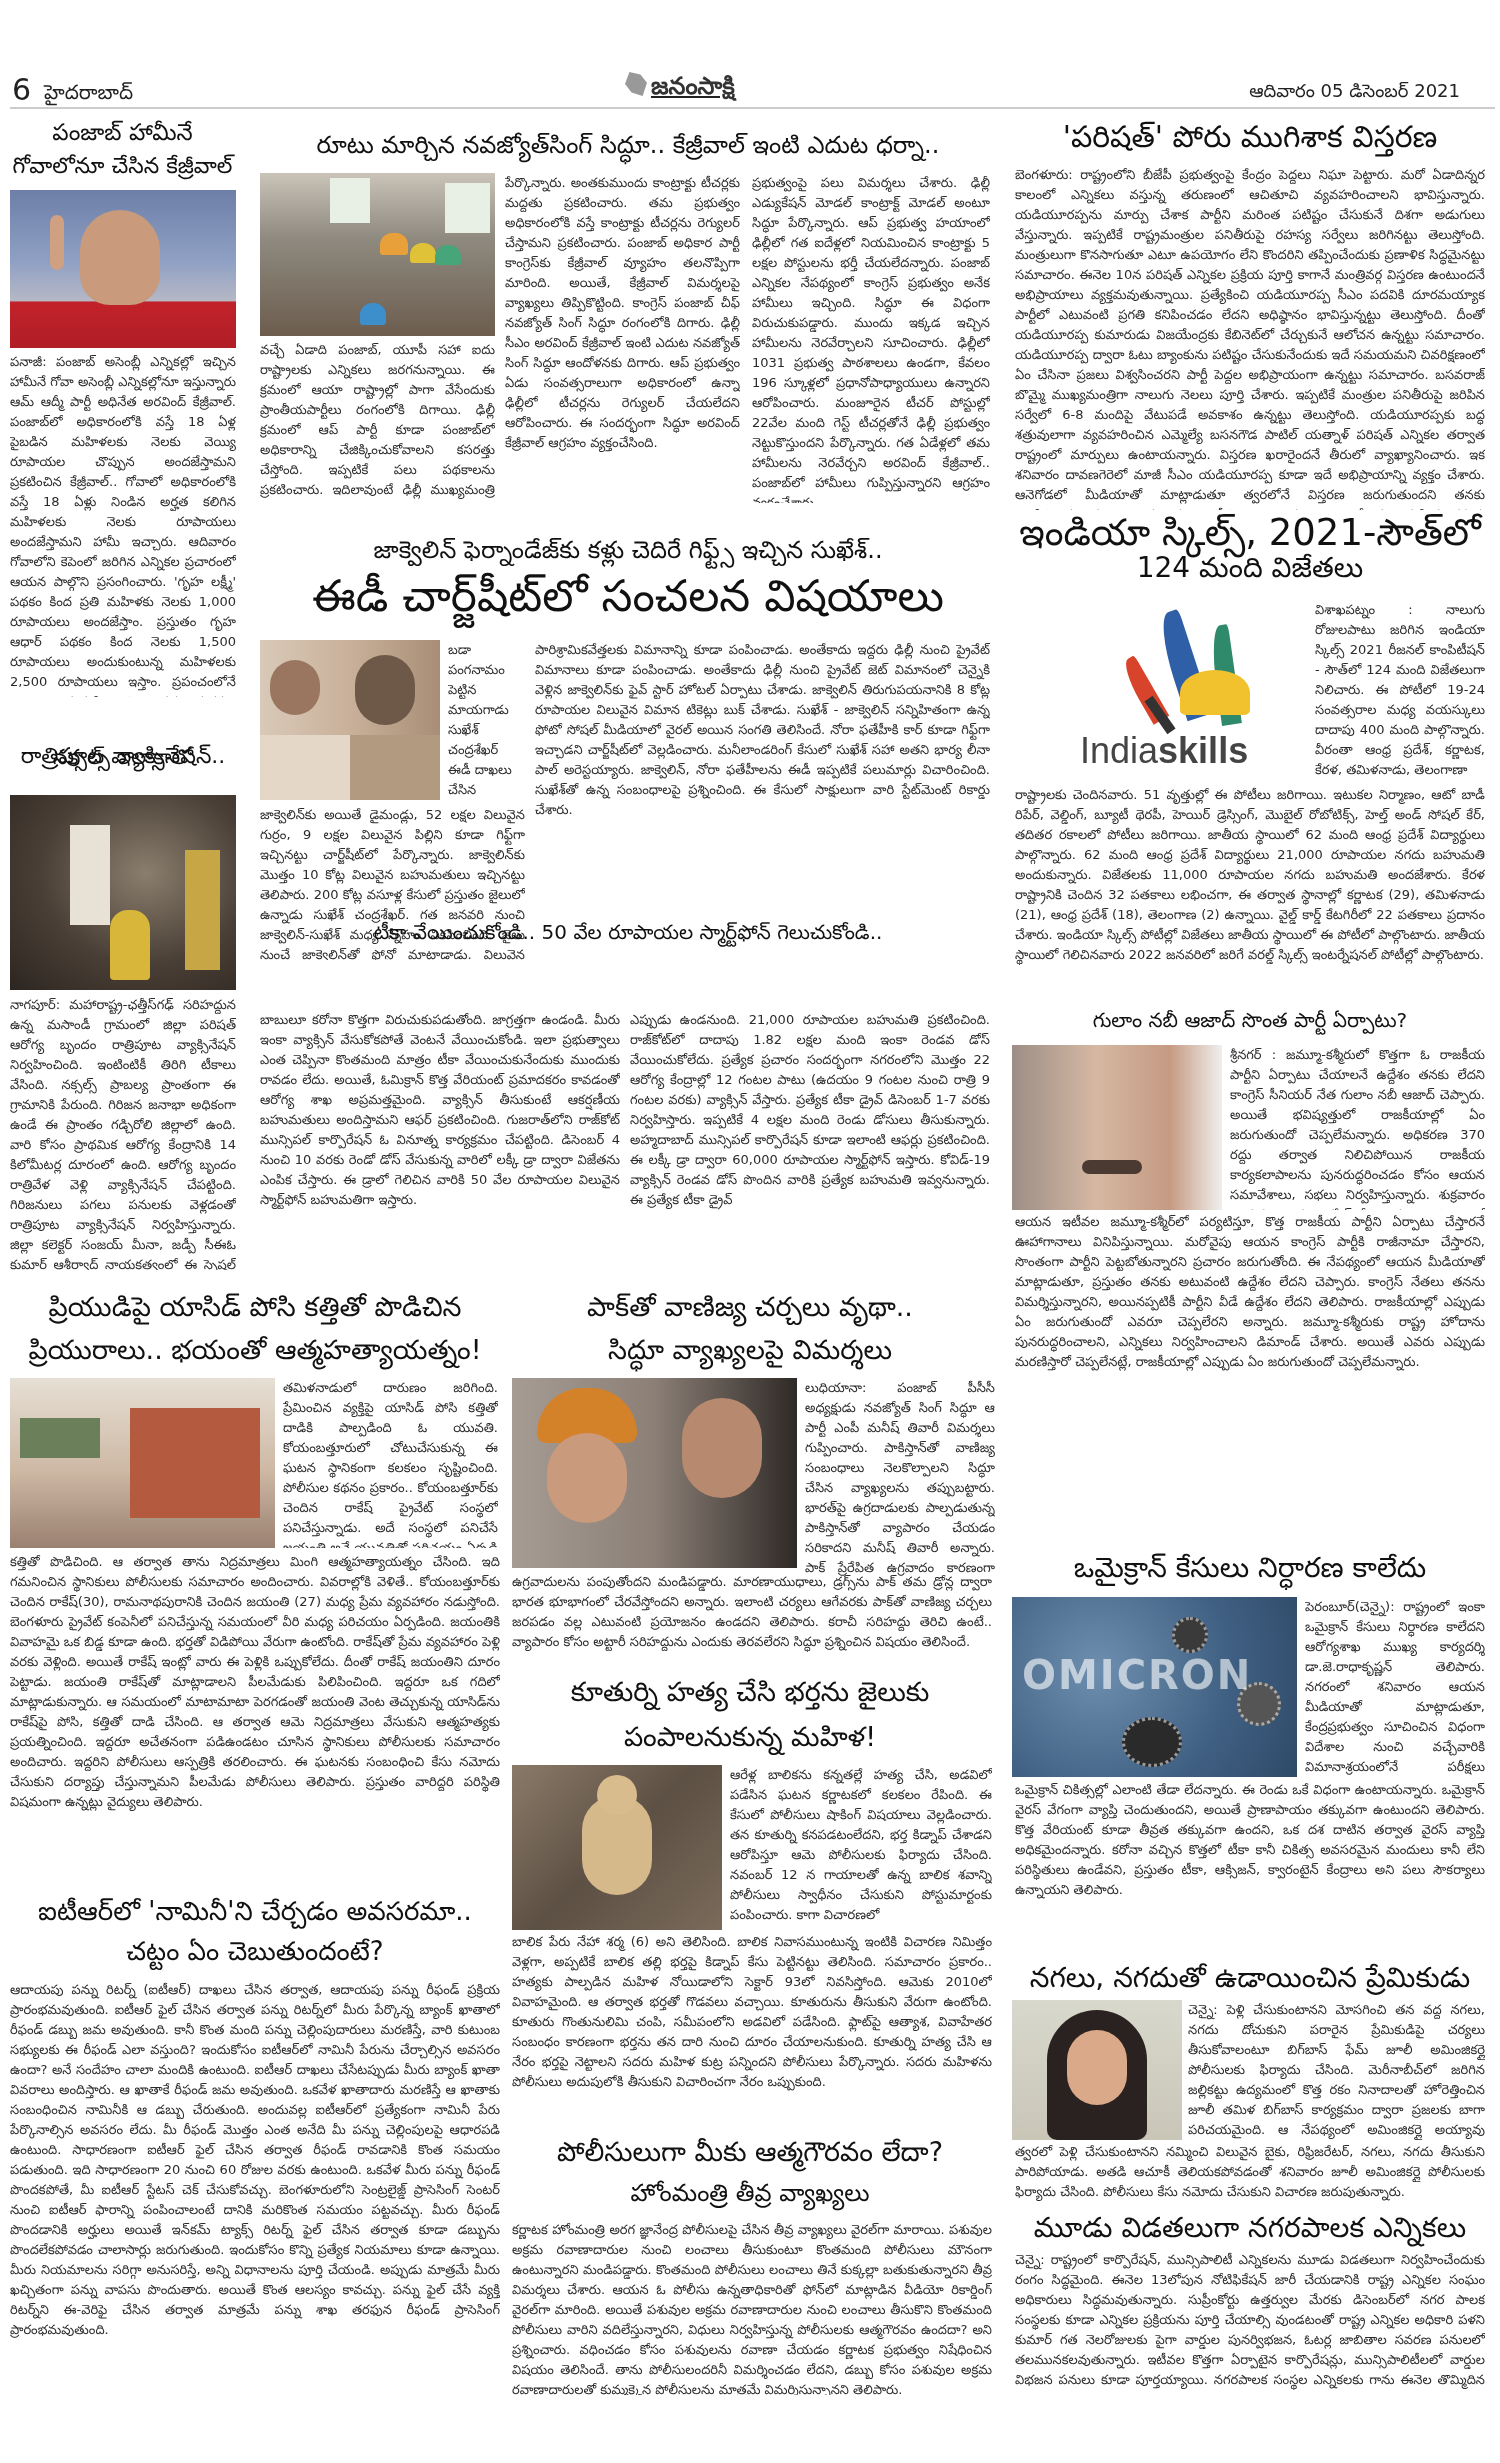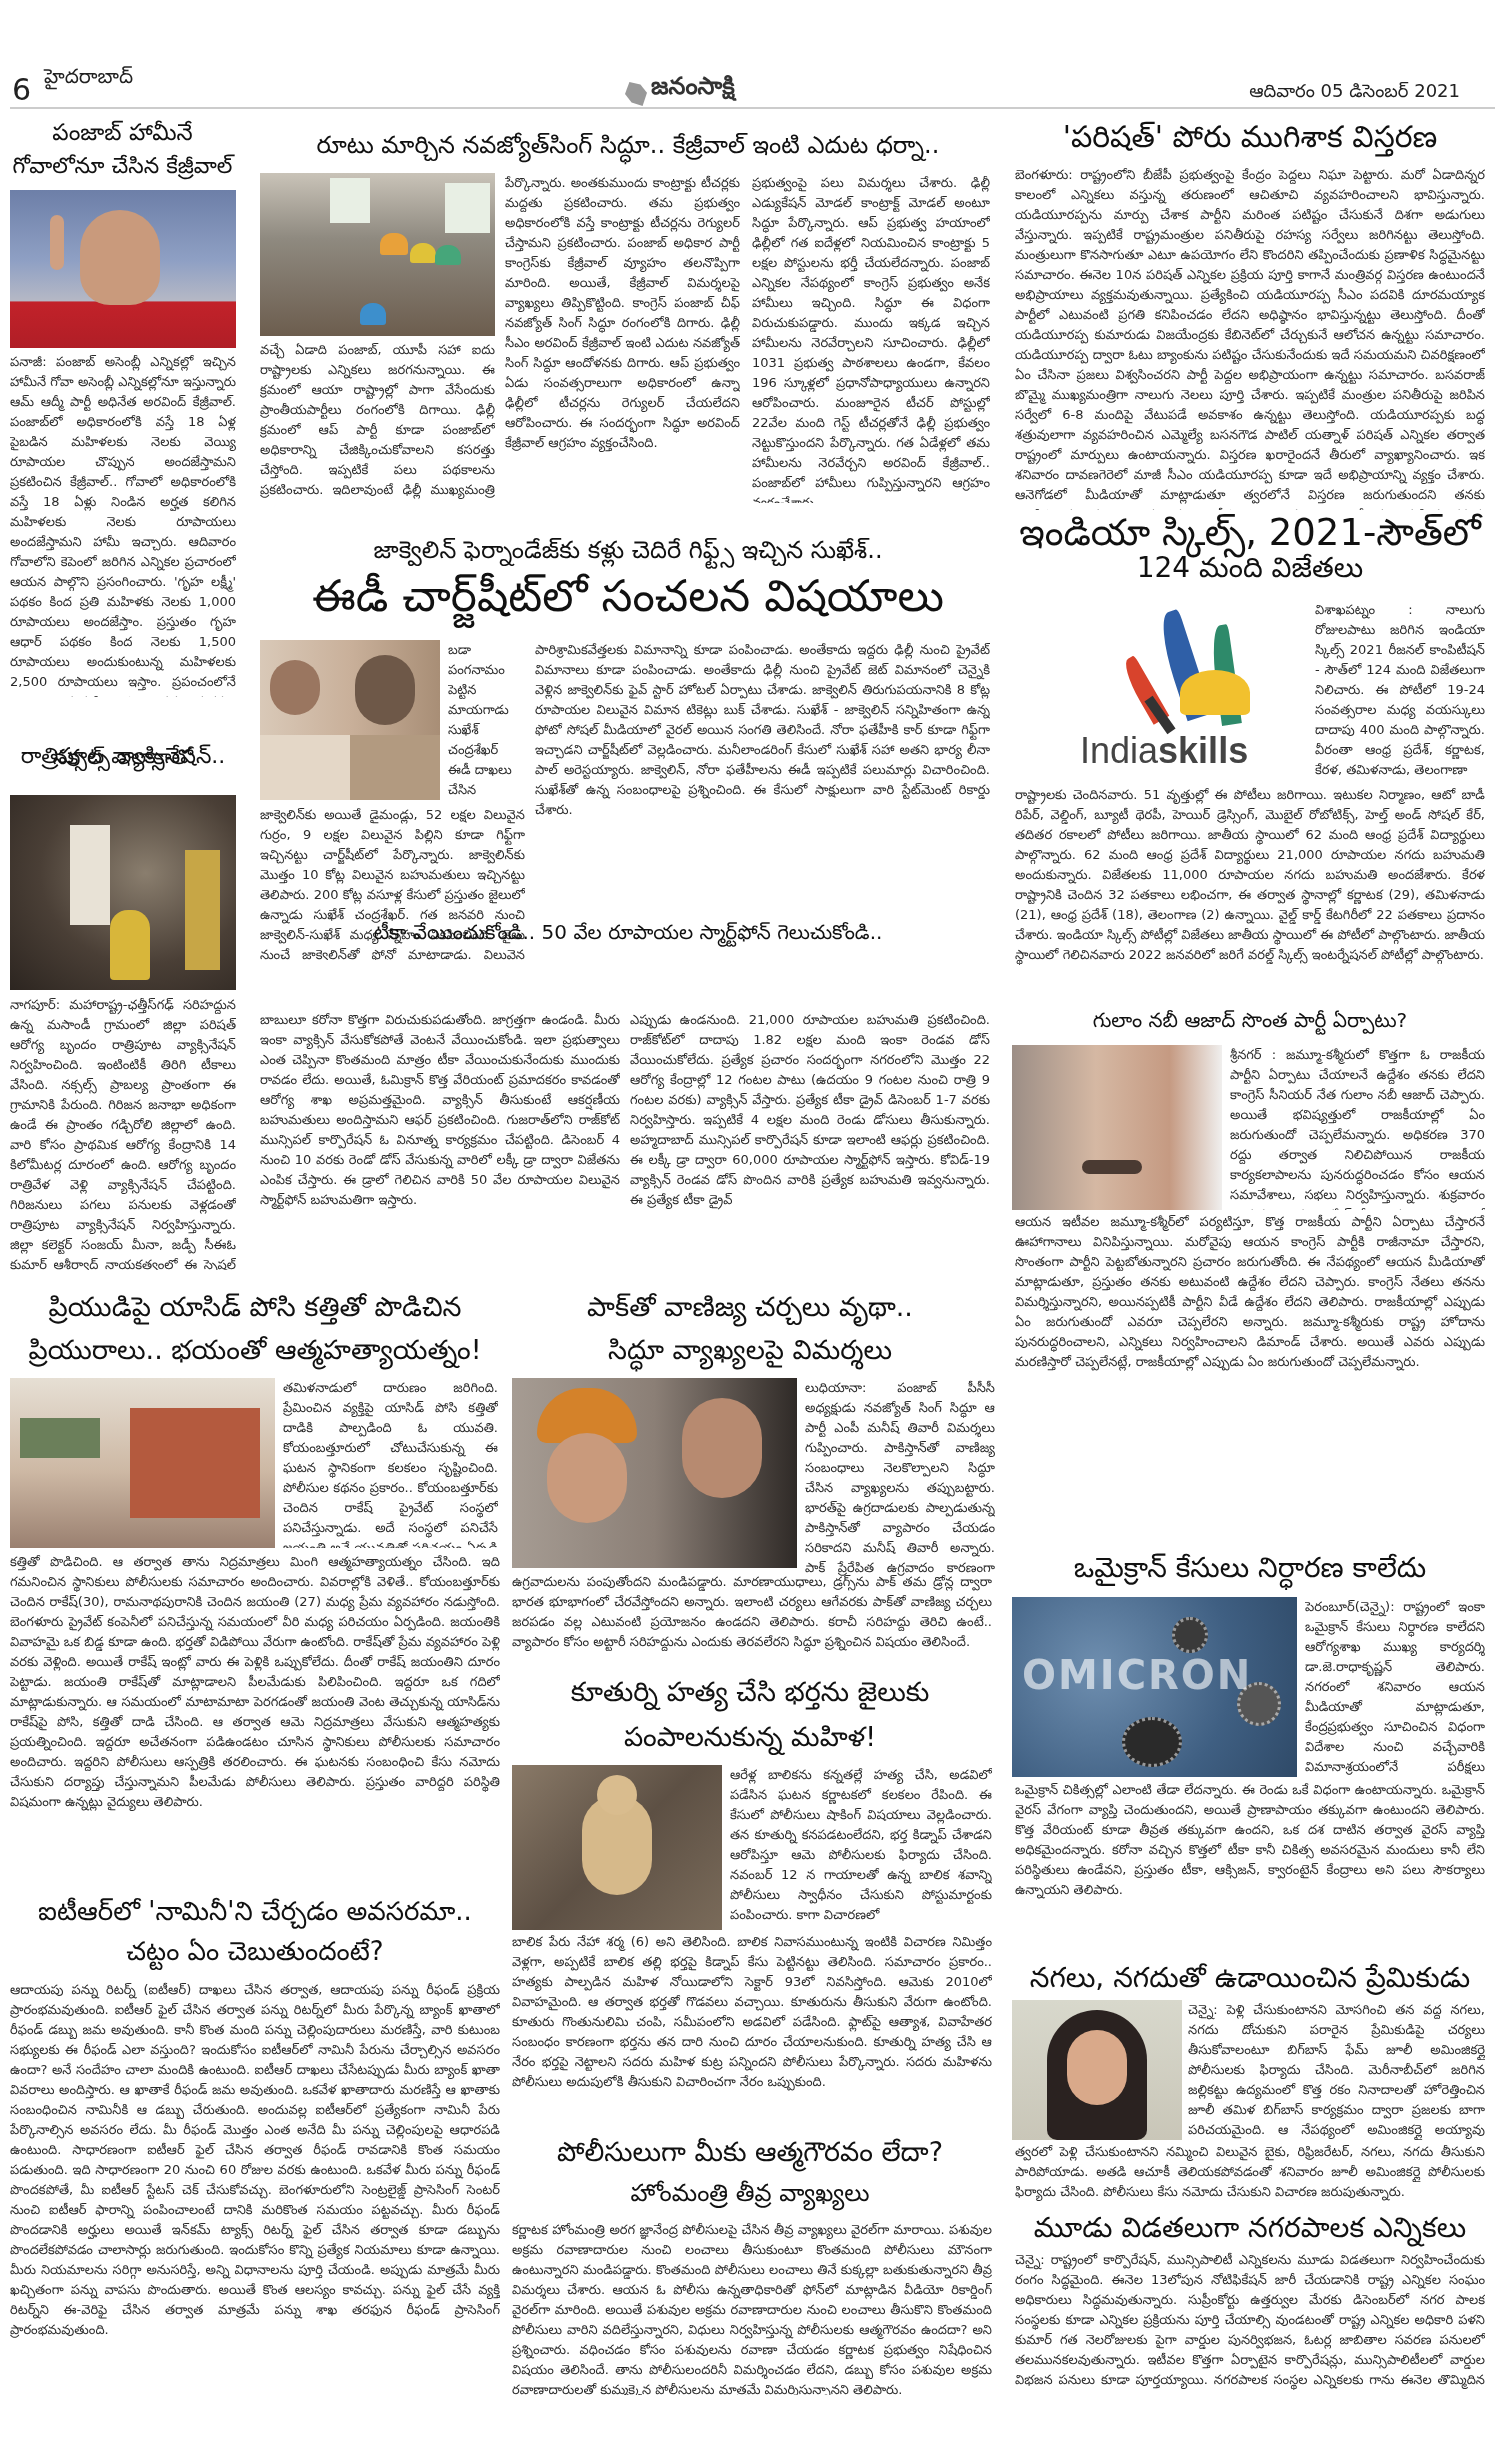--- a/index.html
+++ b/index.html
@@ -13,22 +13,22 @@
   .masthead-sec { font-size: 20px; color: #222; }
   .logo { font-size: 24px; font-weight: bold; color: #333; }
   .date { font-size: 18px; color: #222; }
   .rule { background: #ccc; height: 2px; }
   .caption-img-label { font-family: "DejaVu Sans", sans-serif; color: rgba(255,255,255,0.6); font-weight: bold; }
 </style>
 </head>
 <body>
 
 <div class="abs masthead-num" style="left:12px;top:72px;">6</div>
-<div class="abs masthead-sec" style="left:44px;top:64px;text-align:center;">హైదరాబాద్</div>
-<div class="abs" style="left:625px;top:72px;display:flex;align-items:flex-end;gap:4px;">
+<div class="abs masthead-sec" style="left:44px;top:80px;text-align:center;">హైదరాబాద్</div>
+<div class="abs" style="left:625px;top:72px;display:flex;align-items:flex-start;gap:4px;text-decoration:underline;">
   <span style="display:inline-block;width:22px;height:24px;background:#999;clip-path:polygon(20% 0,70% 10%,100% 45%,80% 100%,30% 85%,0 50%);"></span>
   <span class="logo">జనంసాక్షి</span>
 </div>
 <div class="abs date" style="right:40px;top:80px;">ఆదివారం 05 డిసెంబర్ 2021</div>
 <div class="abs rule" style="left:10px;top:107px;width:1485px;"></div>
 
 <div class="abs hl" style="left:10px;top:118px;width:225px;font-size:23px;">పంజాబ్ హామీనే</div>
 <div class="abs hl" style="left:5px;top:152px;width:235px;font-size:22px;">గోవాలోనూ చేసిన కేజ్రీవాల్</div>
 <div class="abs img" style="left:10px;top:190px;width:226px;height:158px;background:linear-gradient(180deg,#6d7fa8 0%,#8fa0c4 45%,#b5b8c5 70%,#c2222a 71%,#b01e26 100%);">
   <div style="position:absolute;left:70px;top:20px;width:80px;height:95px;border-radius:40px 40px 30px 30px;background:#c99a7c;"></div>

